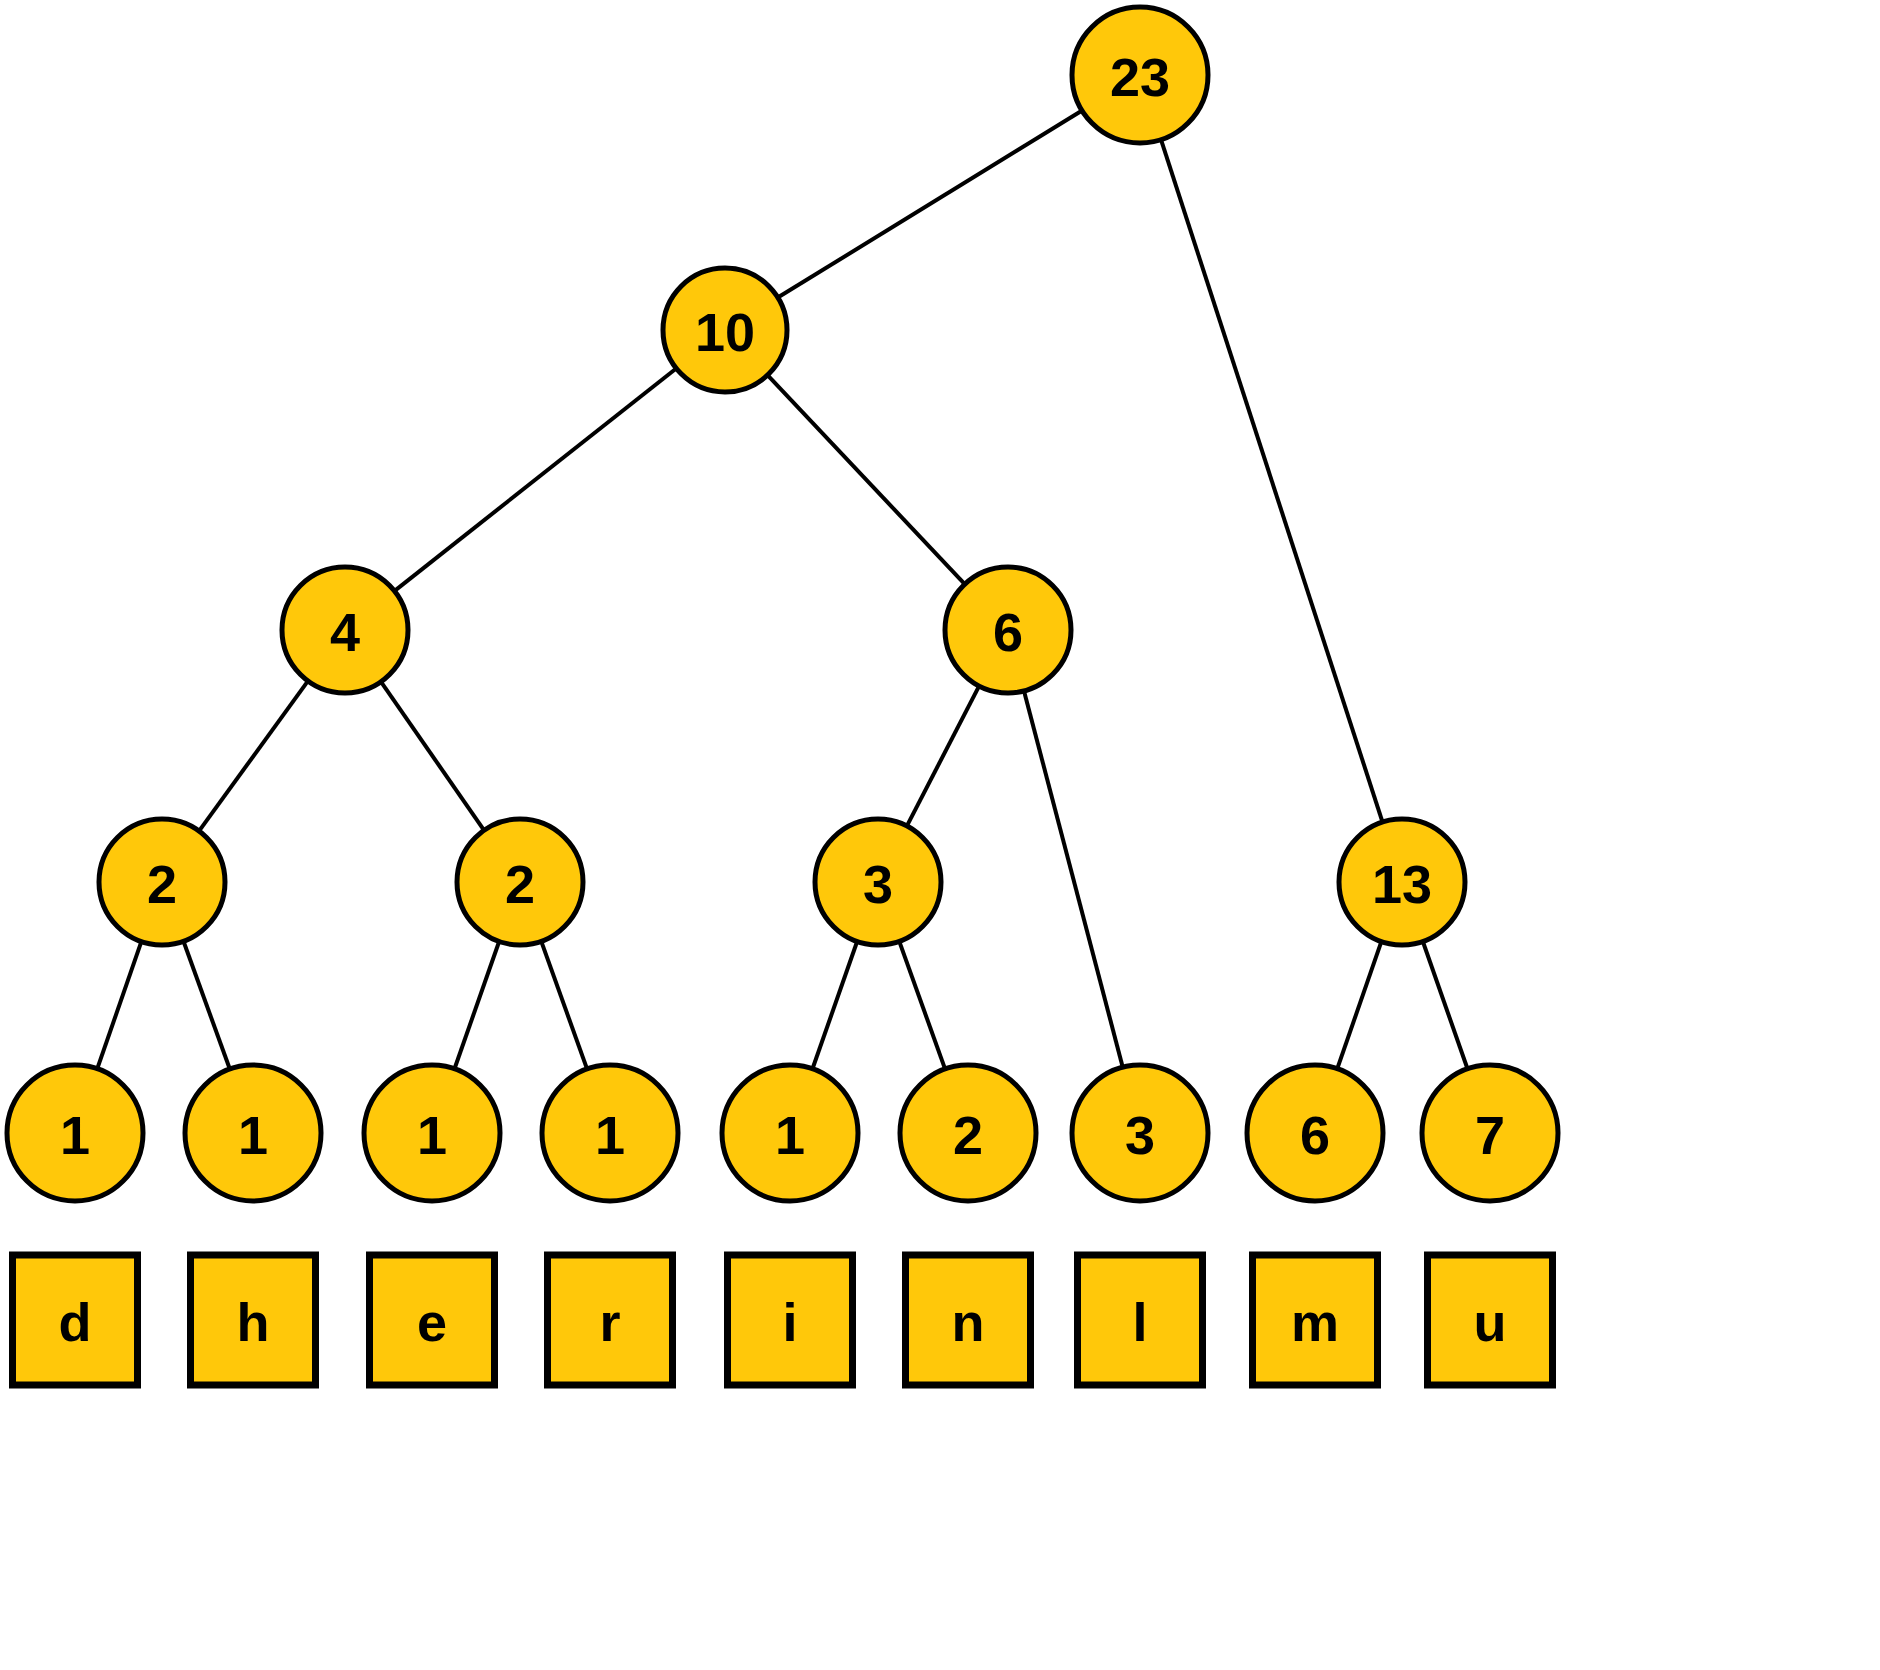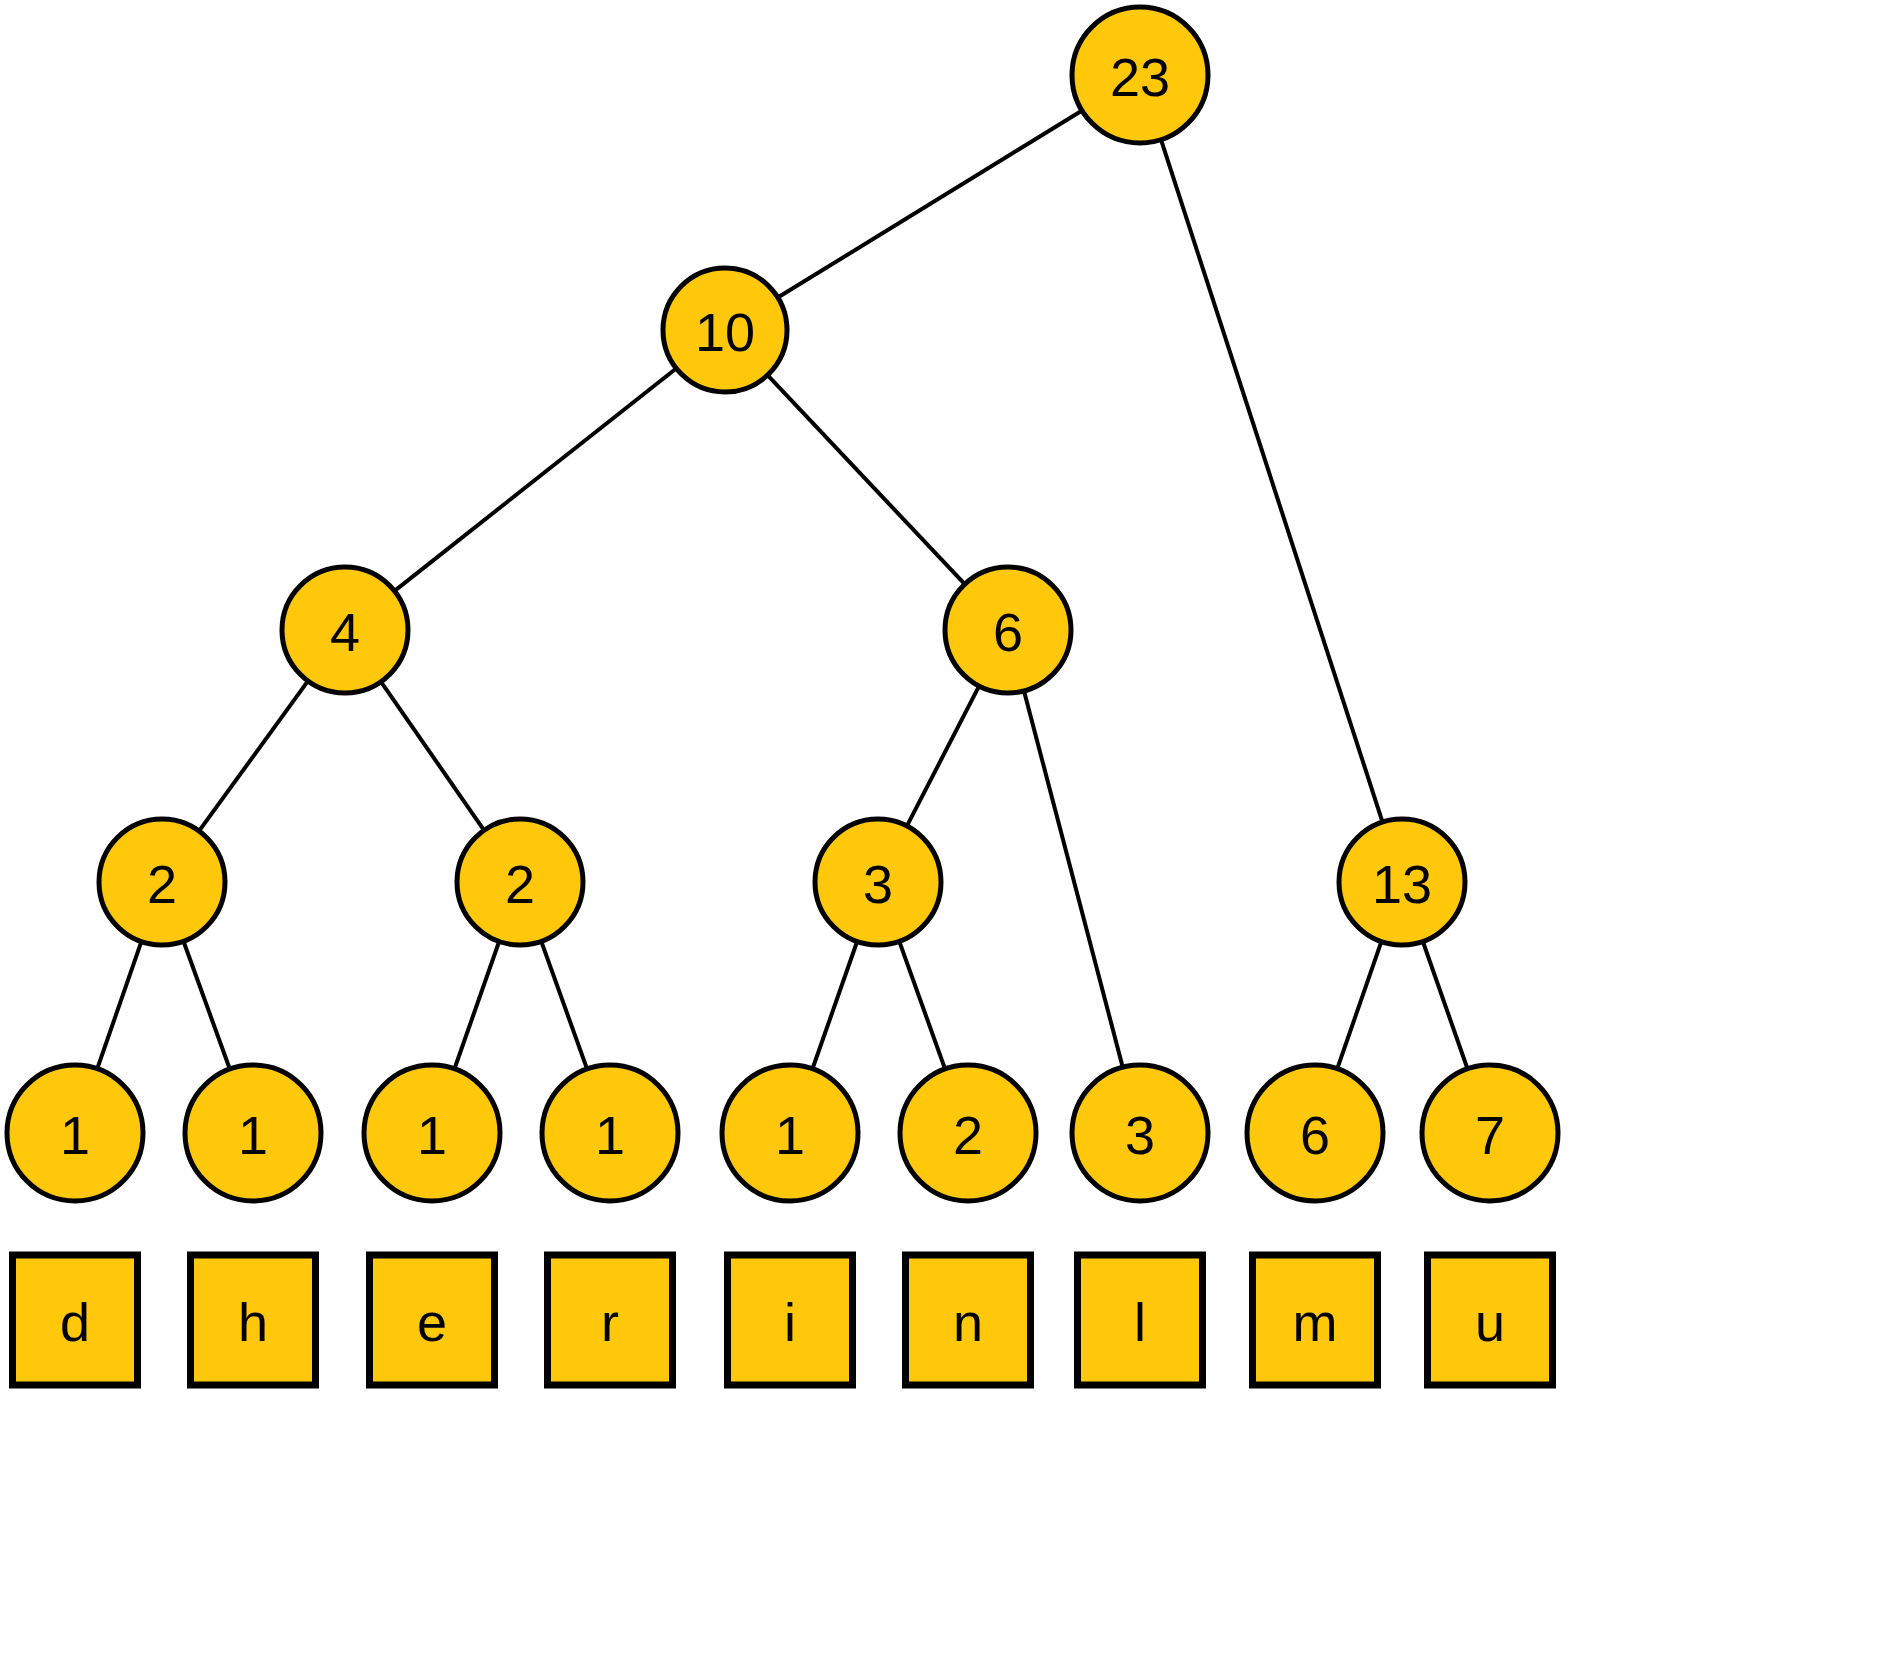--- a/index.html
+++ b/index.html
@@ -11,20 +11,21 @@
     width: 1880px;
     height: 1670px;
     font-family: "Liberation Sans", sans-serif;
     overflow: hidden;
   }
   #stage {
     position: relative;
     width: 1880px;
     height: 1670px;
     background: #ffffff;
+    font-weight: bold;
   }
   svg#tree-canvas {
     position: absolute;
     left: 0;
     top: 0;
     width: 1880px;
     height: 1670px;
     display: block;
   }
   .edge-line {

